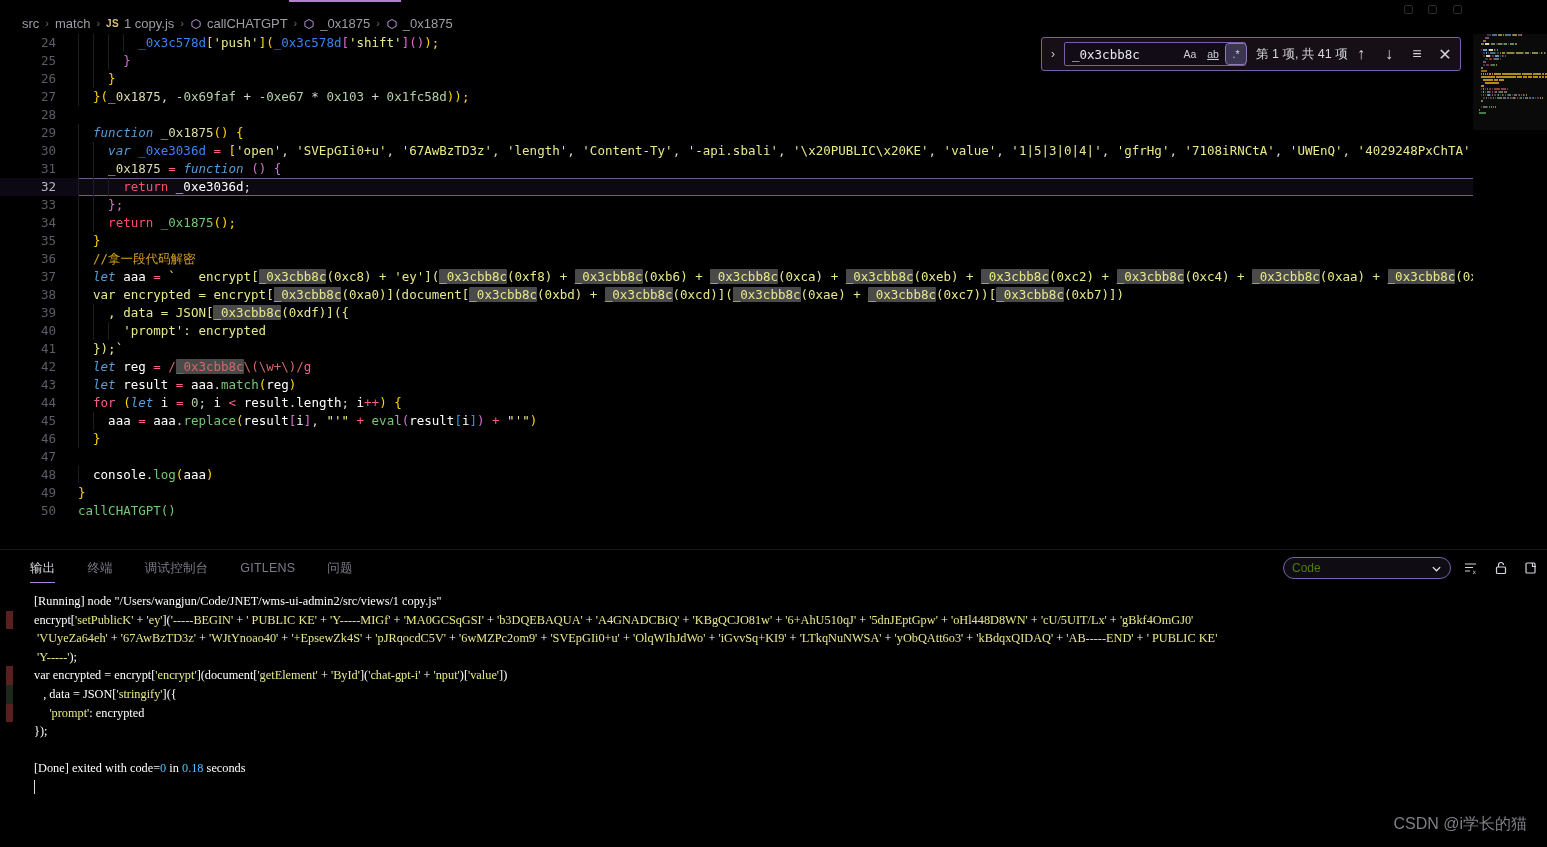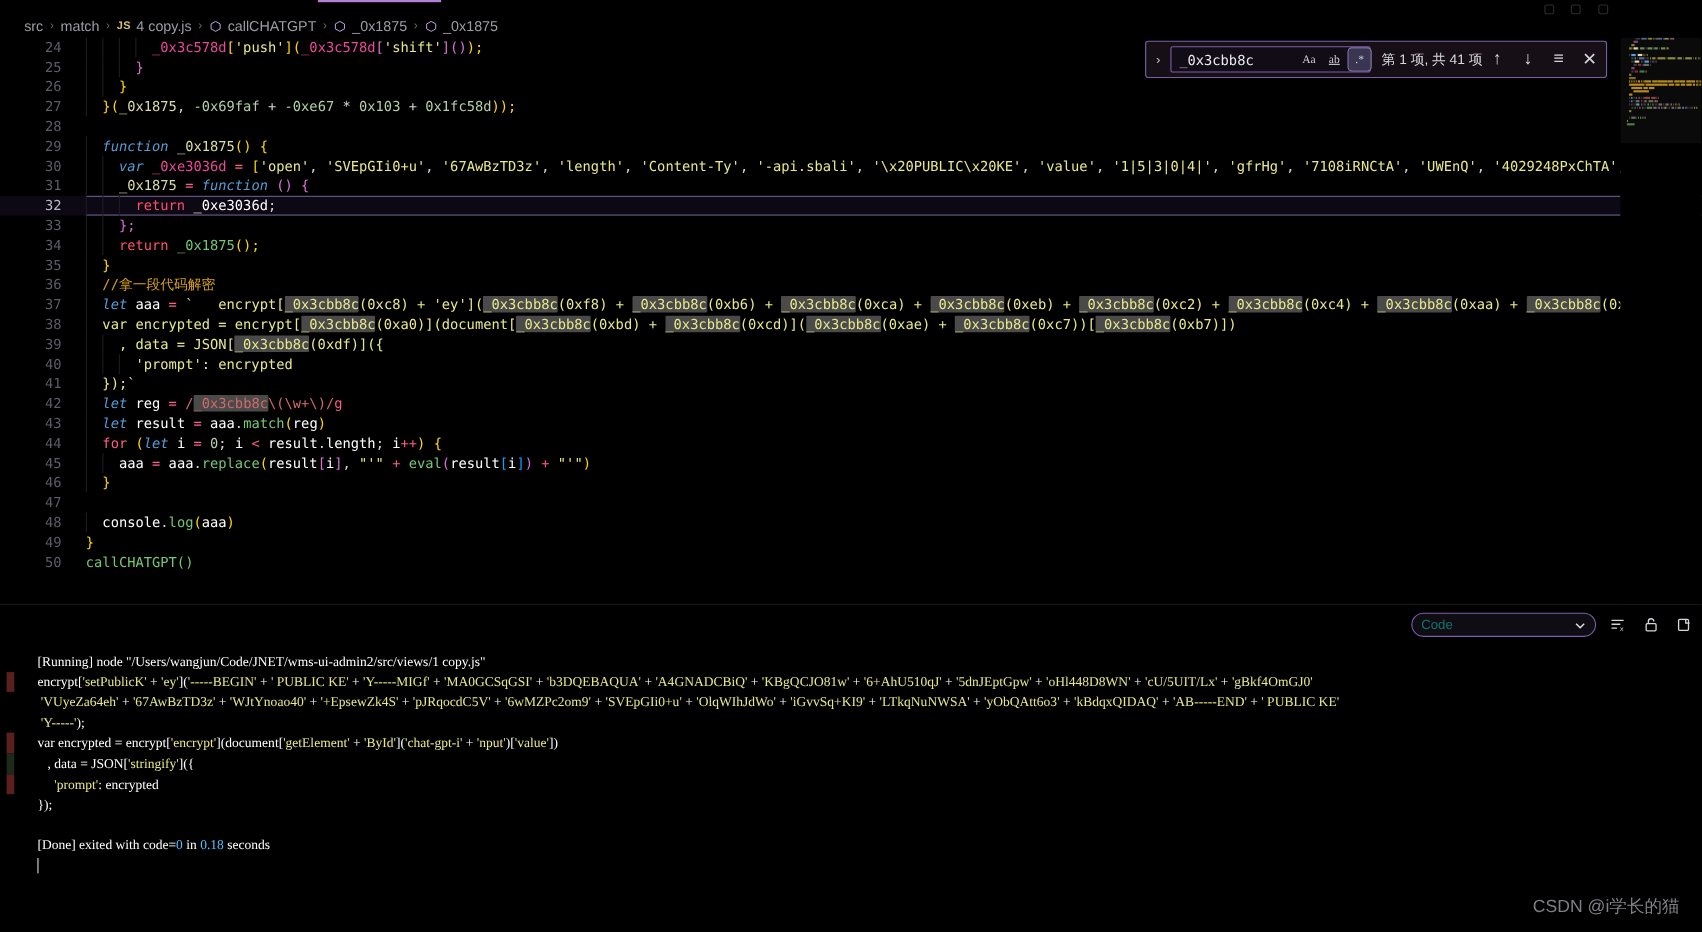--- a/index.html
+++ b/index.html
@@ -75,21 +75,21 @@
   .line.current .lnum { color: #b9b9c4; }
   .gut { display: inline-block; width: 22px; }
   .code { position: relative; z-index: 2; }
 
   
   .ig { position: absolute; top: 0; height: 18px; width: 1px; background: #1d1d22; z-index:1;}          
   .kw2 { color: #569cd6; font-style: italic; }  
   .fn  { color: #dcdcaa; }
   .strY{ color: #e8e88a; }
   .num { color: #b5cea8; }
-  .var { color: #ec4899; }
+  .var { color: #3b82f6; }
   .op  { color: #d4d4d4; }
   .pl  { color: #ffffff; }
   .comcn { color: #d4a11a; }
   .punct1 { color: #ffd700; }
   .punct2 { color: #da70d6; }
   .punct3 { color: #179fff; }
   .regex { color: #d16969; }
   .ret { color: #ff4d6d; }
   .grn2 { color: #74c776; }
   .pink { color: #ff5c8a; }
@@ -127,21 +127,21 @@
   }
   .find-input {
     background: transparent; border: 0; outline: none; color: #e8e8ee;
     font-family: "DejaVu Sans Mono", monospace; font-size: 12.5px;
     width: 108px; height: 22px;
   }
   .find-opts { display: flex; align-items: center; gap: 3px; margin-left: auto; margin-right: 3px; }
   .fopt {
     width: 20px; height: 20px; display: flex; align-items: center; justify-content: center;
     border-radius: 3px; color: #cfcfd8; font-size: 10.5px;
-    font-family: Liberation Serif, serif;
+    font-family: Liberation Sans, sans-serif;
   }
   .fopt.active { background: #3a3550; outline: 1px solid #8a7ab5; }
   .find-count {
     margin-left: 10px; color: #d7d7de; font-size: 12.5px;
     font-family: "Liberation Sans", sans-serif; white-space: nowrap;
   }
   .find-actions { display: flex; align-items: center; margin-left: auto; margin-right: 6px; gap: 10px; }
   .fact { width: 18px; height: 18px; display:flex; align-items:center; justify-content:center; color:#d2d2da; }
 
   
@@ -161,21 +161,21 @@
   .ptab.active { color: #d8d8e0; }
   .ptab.active::after {
     content: ""; position: absolute; left: 0; right: 0; bottom: 3px; height: 1px;
     background: #b180d7;
   }
   .panel-actions {
     position: absolute; right: 6px; top: 0; height: 36px;
     display: flex; align-items: center; gap: 10px;
   }
   .select {
-    width: 168px; height: 22px; background: #100c14; color: #0f766e;
+    width: 168px; height: 22px; background: #100c14; color: #4d7c0f;
     border: 1px solid #7a5fa8; border-radius: 11px; font-size: 12px;
     display: flex; align-items: center; padding: 0 8px;
     font-family: "Liberation Sans", sans-serif;
   }
   .select .sel-val { flex: 1; }
   .pact { width: 20px; height: 20px; display:flex; align-items:center; justify-content:center; color: #d6d6de; }
 
   .panel-body {
     position: absolute; top: 36px; left: 0; right: 0; bottom: 0;
     padding: 6px 0 0 34px;
@@ -221,21 +221,21 @@
       <span class="bc-item">
         <span>src</span>
       </span>
       <span class="bc-sep">›</span>
       <span class="bc-item">
         <span>match</span>
       </span>
       <span class="bc-sep">›</span>
       <span class="bc-item">
         <span class="bc-js">JS</span>
-        <span>4 copy.js</span>
+        <span>1 copy.js</span>
       </span>
       <span class="bc-sep">›</span>
       <span class="bc-item">
         <span class="bc-sym">
           <svg width="12" height="12" viewBox="0 0 16 16">
             <path d="M8 2 L13.5 5 L13.5 11 L8 14 L2.5 11 L2.5 5 Z" fill="none" stroke="#c3a3e8" stroke-width="1.2"></path>
           </svg>
         </span>
         <span>callCHATGPT</span>
       </span>
@@ -541,20 +541,37 @@
     <div class="find-count">第 1 项, 共 41 项</div>
     <div class="find-actions">
       <div class="fact">↑</div>
       <div class="fact">↓</div>
       <div class="fact">≡</div>
       <div class="fact">✕</div>
     </div>
   </div>
 
   <div class="panel">
+    <div class="panel-head" id="panel-tabs">
+        <div class="ptab active">
+          <span>输出</span>
+        </div>
+        <div class="ptab">
+          <span>终端</span>
+        </div>
+        <div class="ptab">
+          <span>调试控制台</span>
+        </div>
+        <div class="ptab">
+          <span>GITLENS</span>
+        </div>
+        <div class="ptab">
+          <span>问题</span>
+        </div>
+      </div>
     <div class="panel-actions">
       <div class="select">
         <span class="sel-val">Code</span>
         <svg width="11" height="11" viewBox="0 0 12 12">
           <path d="M2 4.5 L6 8.5 L10 4.5" fill="none" stroke="#e4e4ec" stroke-width="1.4"></path>
         </svg>
       </div>
       <div class="pact">
         <svg width="16" height="16" viewBox="0 0 16 16">
           <path d="M2 4h11M2 7.5h8M2 11h5" stroke="#d6d6de" stroke-width="1.2" fill="none"></path>

